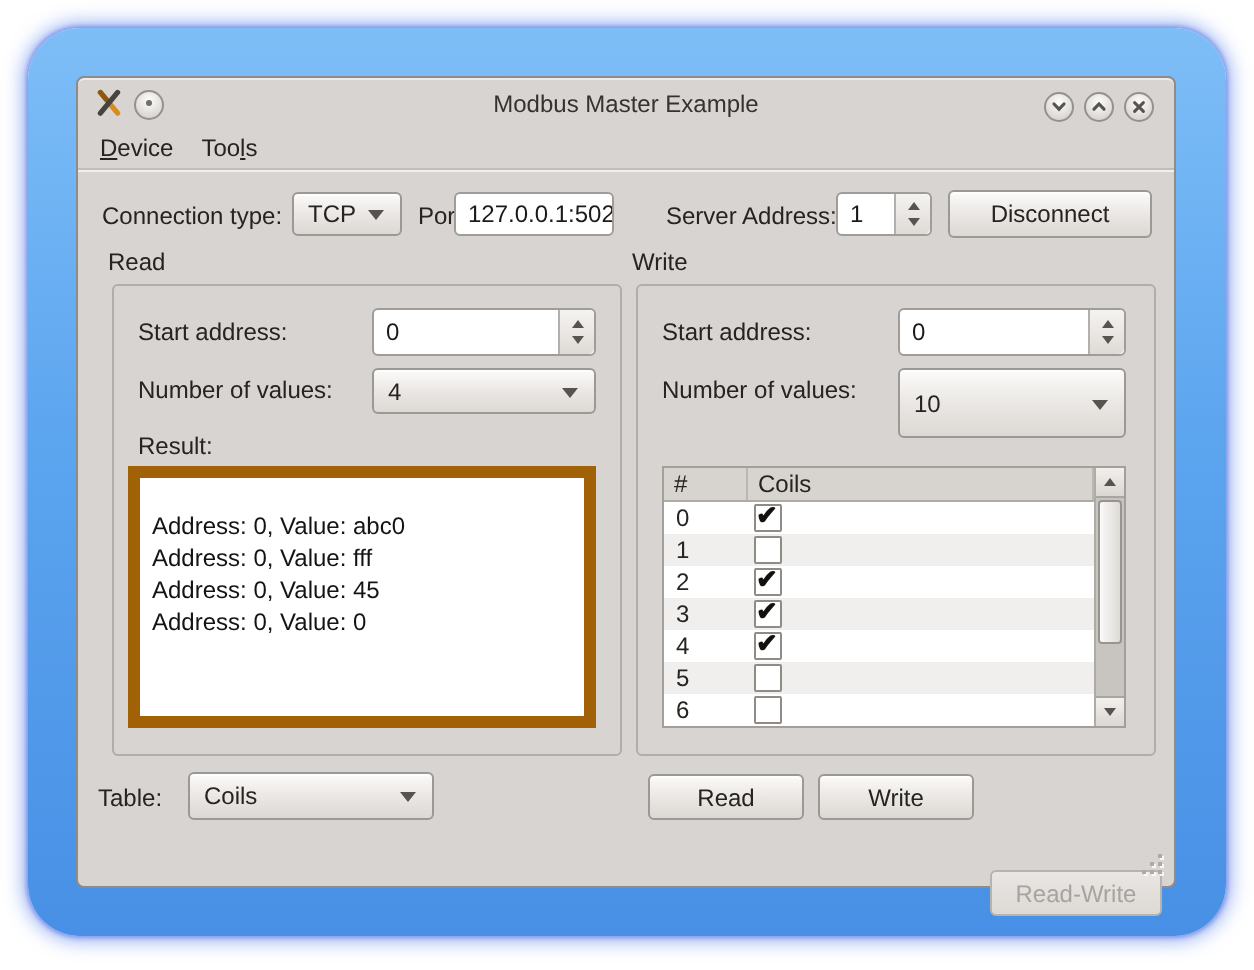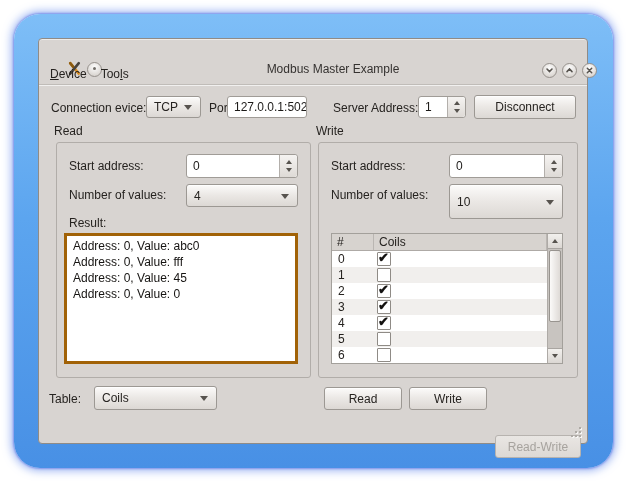--- a/index.html
+++ b/index.html
@@ -11,21 +11,21 @@
   .glow{position:absolute;left:14px;top:14px;width:599px;height:454px;border-radius:26px;
         background:linear-gradient(180deg,#7ebef7 0%,#5ca5ef 45%,#4890e5 100%);
         box-shadow:0 0 9px 3px rgba(86,128,235,.55),0 0 2px 1px rgba(64,80,216,.5);}
 
   
   .window{position:absolute;left:38px;top:38px;width:548px;height:404px;
           background:#d8d4d1;border:1px solid #8f8b87;border-radius:4px;
           box-shadow:inset 0 1px 0 rgba(255,255,255,.55);box-sizing:content-box;}
 
   
-  .titlebar{position:absolute;left:0;top:17px;width:548px;height:26px;margin-left:20px;}
+  .titlebar{position:absolute;left:0;top:0;width:548px;height:26px;}
   .win-title{position:absolute;left:0;right:0;top:0;height:26px;line-height:27px;
              text-align:center;color:#353230;}
   .app-icon{position:absolute;left:8px;top:5px;width:15px;height:15px;}
   .circle-btn{width:15px;height:15px;border-radius:50%;box-sizing:border-box;
               background:radial-gradient(circle at 50% 32%,#fdfdfd,#dedad6 68%,#ccc8c4);
               border:1px solid #96918c;display:flex;align-items:center;justify-content:center;}
   .menu-circle{position:absolute;left:28px;top:6px;}
   .menu-circle .dot{width:3px;height:3px;border-radius:50%;background:#716d68;margin-top:-3px;}
   .win-btns{position:absolute;right:10px;top:7px;display:flex;gap:5px;}
 
@@ -62,22 +62,22 @@
   .tri-up-s{width:0;height:0;border-left:3.5px solid transparent;border-right:3.5px solid transparent;
             border-bottom:4.5px solid #57534e;}
   .tri-down-s{width:0;height:0;border-left:3.5px solid transparent;border-right:3.5px solid transparent;
             border-top:4.5px solid #57534e;}
 
   
   .groupbox{position:absolute;border:1px solid #b1ada9;border-radius:3px;box-sizing:border-box;}
   .group-title{position:absolute;color:#262320;}
 
   
-  .result-box{position:absolute;background:#fff;border:3px solid #a16207;box-sizing:border-box;
-              padding:2px 6px;line-height:16px;color:#161412;overflow:hidden;}
+  .result-box{position:absolute;background:#fff;border:6px solid #a16207;box-sizing:border-box;
+              padding:16px 6px;line-height:16px;color:#161412;overflow:hidden;}
 
   
   .tbl{position:absolute;background:#fff;border:1px solid #a3a09b;box-sizing:border-box;}
   .tbl-header{position:absolute;left:0;top:0;right:15px;height:16px;background:#d7d3cf;
               border-bottom:1px solid #aeaaa6;display:flex;align-items:center;}
   .th{box-sizing:border-box;padding-left:5px;height:16px;line-height:16px;border-right:1px solid #bab6b2;}
   .th-num{width:42px;}
   .th-coils{flex:1;}
   .tbl-body{position:absolute;left:0;top:17px;right:15px;bottom:0;overflow:hidden;}
   .tbl-row{height:16px;display:flex;align-items:center;}
@@ -138,21 +138,21 @@
         </div>
       </div>
     </div>
 
     <div class="menubar">
       <div class="menu-item"><span></span><span class="mnemonic">D</span><span>evice</span></div>
       <div class="menu-item"><span>Too</span><span class="mnemonic">l</span><span>s</span></div>
     </div>
     <div class="menubar-sep"></div>
 
-    <div class="lbl" style="left:12px;top:58px;">Connection evice:</div>
+    <div class="lbl" style="left:12px;top:58px;">Connection type:</div>
     <div class="combo" style="left:107px;top:57px;width:55px;height:22px;">
       <span>TCP</span>
       <span class="tri-down"></span>
     </div>
     <div class="lbl" style="left:170px;top:58px;text-align:center;">Port:</div>
     <input class="text-input" style="left: 188px; top: 57px; width: 80px; height: 22px;" value="127.0.0.1:502">
     <div class="lbl" style="left:294px;top:58px;">Server Address:</div>
     <div class="spin" style="left:379px;top:57px;width:48px;height:22px;">
       <span>1</span>
       <span class="spin-btns">

